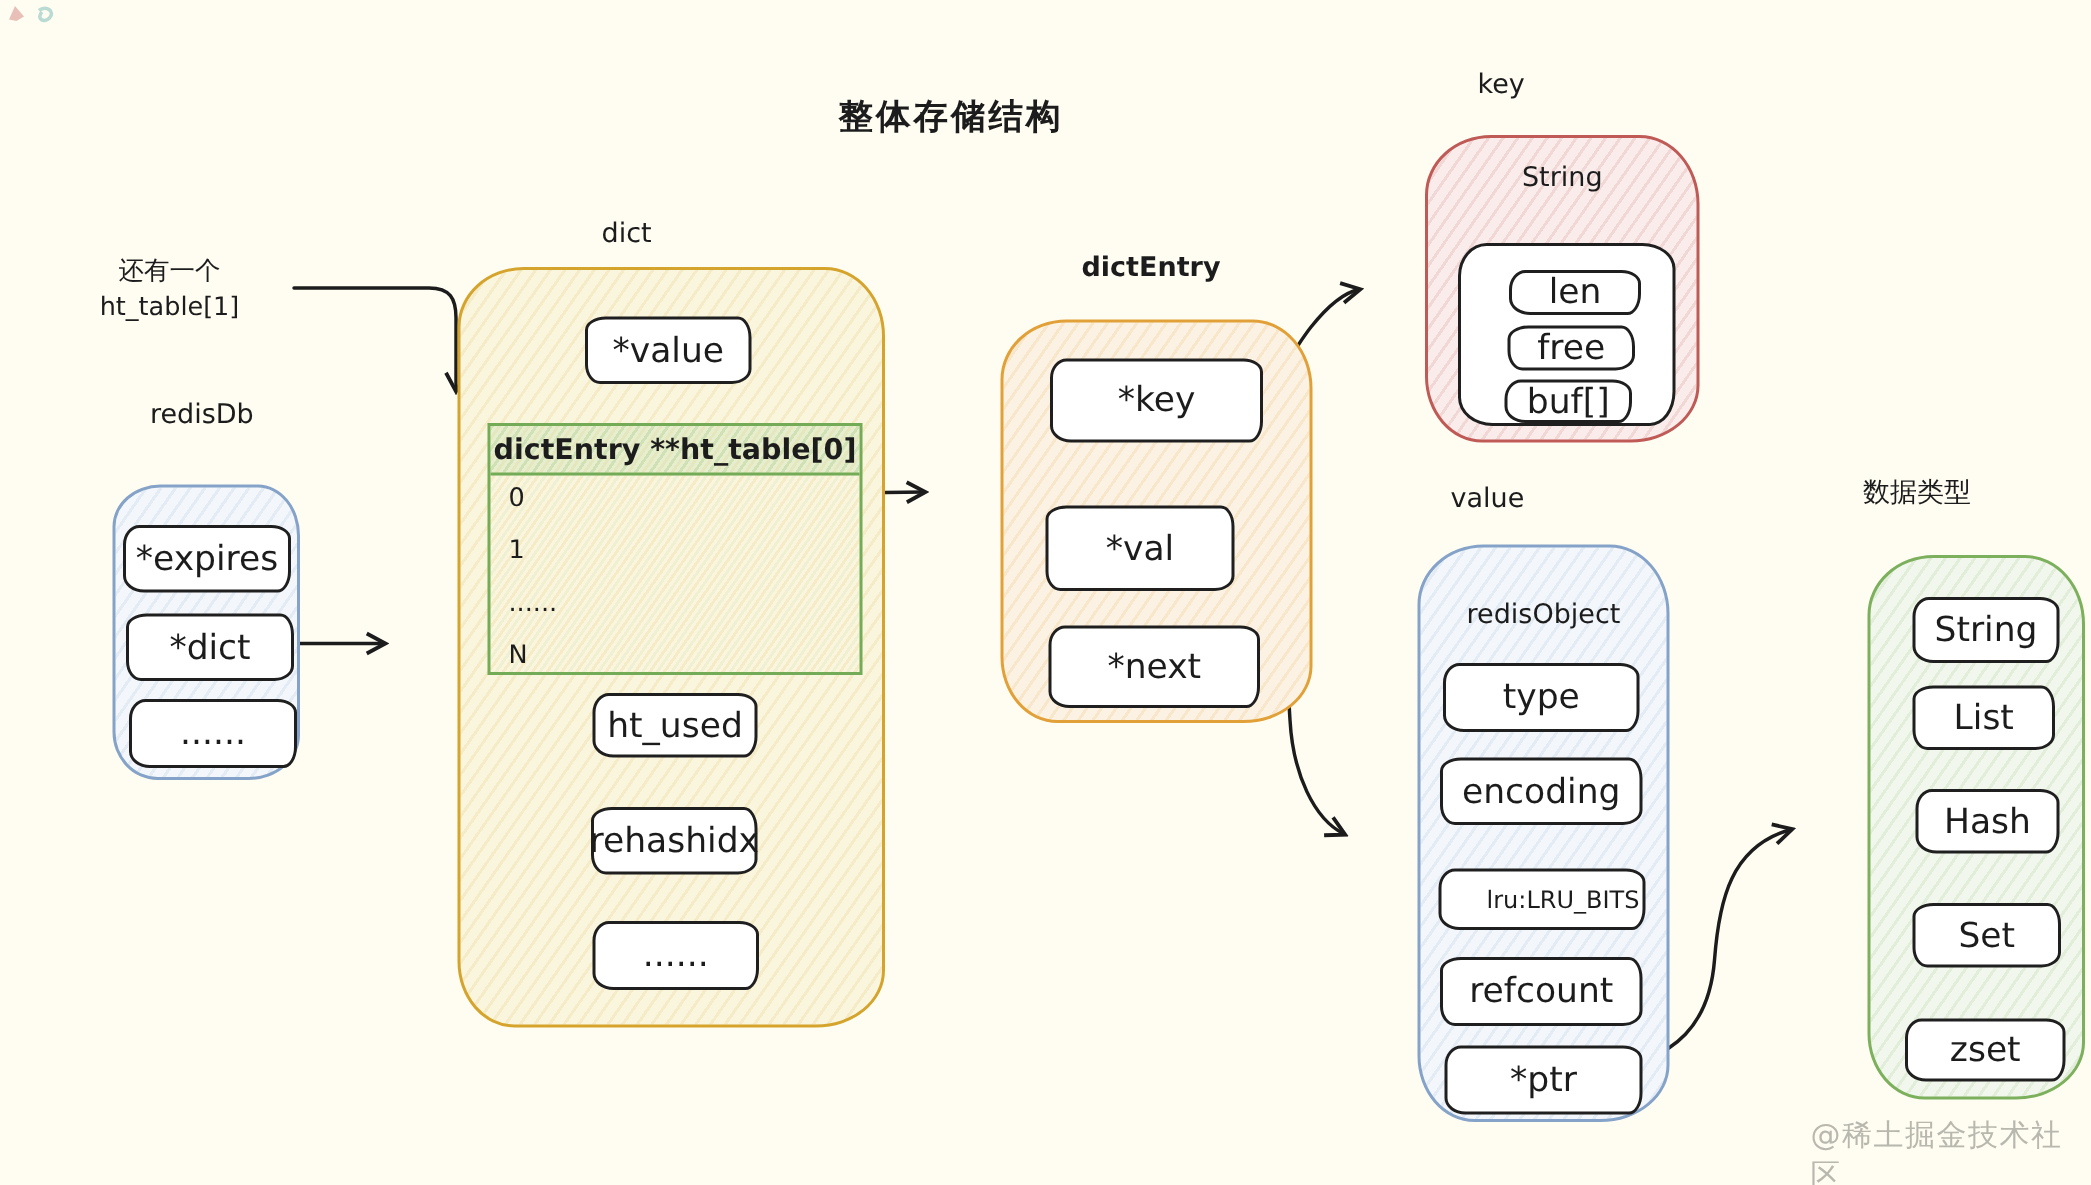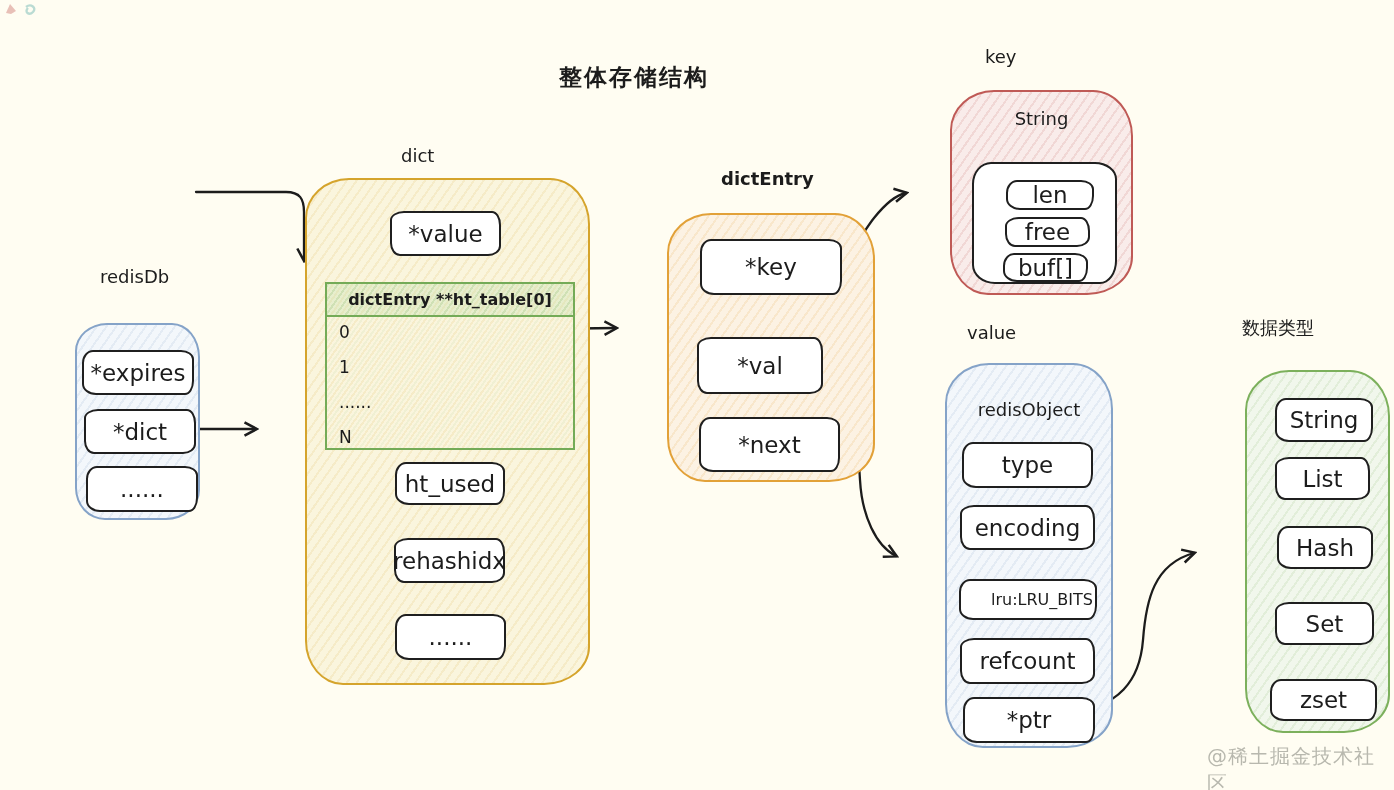--- a/index.html
+++ b/index.html
@@ -46,21 +46,21 @@
   .inner-card{
     position:absolute;background:#ffffff;border:2px solid #1f1f1f;box-sizing:border-box;
     border-radius:19px 22px 17px 23px / 22px 17px 23px 19px;
   }
 
   .httable{position:absolute;border:2px solid #74ab57;box-sizing:border-box;background:transparent;
     background-image:repeating-linear-gradient(125deg,rgba(122,176,92,0.08) 0 2px,transparent 2px 8px);}
   .httable-header{
     height:33px;border-bottom:2px solid #74ab57;box-sizing:border-box;
     display:flex;align-items:center;justify-content:center;
-    font-size:16px;font-weight:bold;
+    font-size:19px;font-weight:bold;
     background-color:rgba(188,222,170,0.30);
     background-image:repeating-linear-gradient(125deg,rgba(122,176,92,0.16) 0 2px,transparent 2px 8px);
   }
   .httable-body{display:flex;flex-direction:column;justify-content:space-between;
     padding:5px 0 4px 12px;height:125px;font-size:17px;}
 </style>
 </head>
 <body>
 
 <div class="canvas">
@@ -79,20 +79,24 @@
       <path d="M804,366 C852,392 858,440 860,480 C862,516 876,546 896,556" marker-end="url(#ah)"></path>
       <path d="M1060,715 C1122,709 1140,678 1143,640 C1146,600 1154,564 1194,553" marker-end="url(#ah)"></path>
     </g>
     <g opacity="0.35">
       <path d="M6,13 L10,4 L16,11 L11,14 Z" fill="#c0504d"></path>
       <path d="M26,7 C31,3 37,8 33,12 C29,16 24,12 28,8" stroke="#3d9e9a" stroke-width="2.4" fill="none"></path>
     </g>
   </svg>
 
   <div class="title">整体存储结构</div>
+  <div class="annotation">
+    <div>还有一个</div>
+    <div>ht_table[1]</div>
+  </div>
   <div class="watermark">@稀土掘金技术社区</div>
 
   <div class="group-label" style="left:100px;top:266px;">redisDb</div>
   <div class="gbox blue-box round-md" style="left:75px;top:323px;width:125px;height:197px;">
     <div class="field r1" style="left:5px;top:25px;width:112px;height:45px;">*expires</div>
     <div class="field r2" style="left:7px;top:84px;width:112px;height:45px;">*dict</div>
     <div class="field r1" style="left:9px;top:141px;width:112px;height:46px;">......</div>
   </div>
 
   <div class="group-label" style="left:401px;top:145px;">dict</div>

